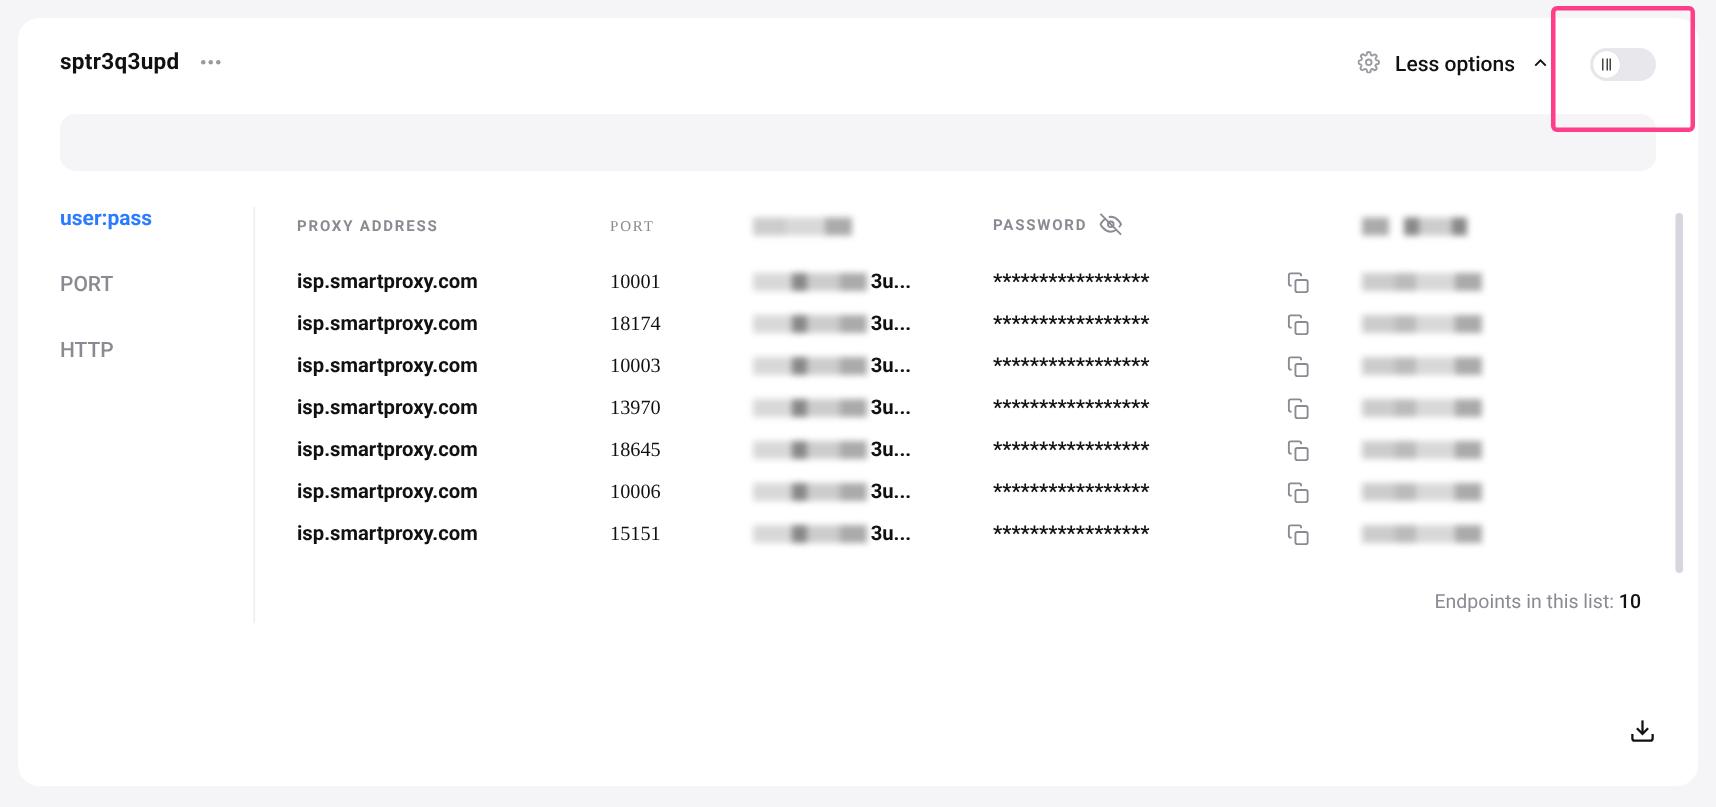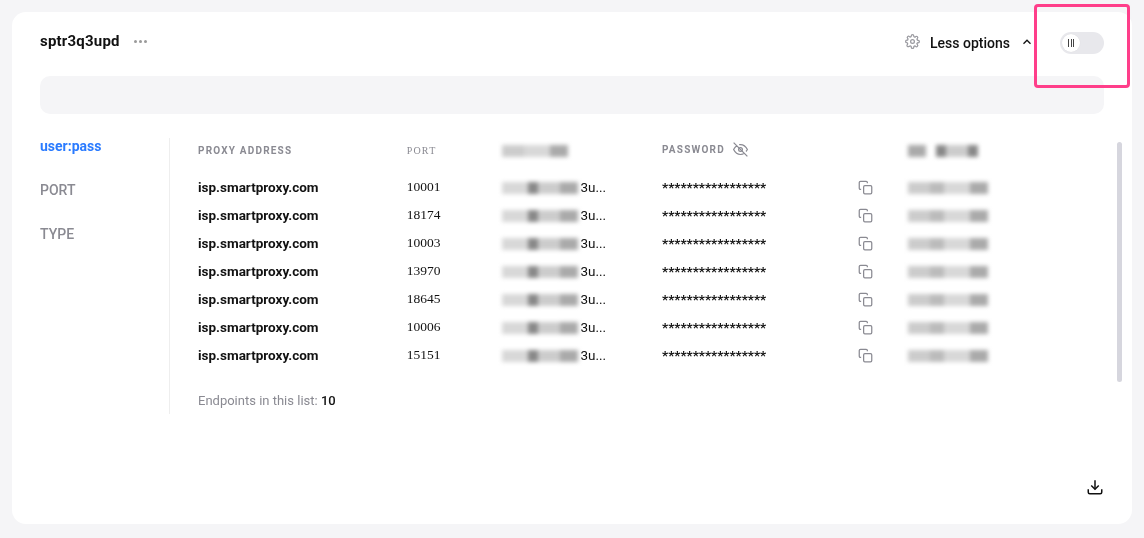--- a/index.html
+++ b/index.html
@@ -106,21 +106,21 @@
   td {
     font-size: 13.5px;
     color:#111;
     padding: 6px 10px 6px 0;
     vertical-align: middle;
     white-space: nowrap;
     margin-left: 28px;
   }
   .col-addr { width: 170px; font-weight: bold; }
   .col-port { width: 78px; font-family: Liberation Serif, serif; }
-  .col-user { width: 130px; }
+  .col-user { width: 130px; font-weight: bold; }
   .col-pass { width: 160px; font-weight: bold; }
   .col-copy { width: 40px; }
   .col-extra { width: 160px; }
 
   .blur-strip {
     display:inline-flex; gap:0;
     filter: blur(2px);
     vertical-align:middle;
   }
   .blur-strip span { height:12px; display:inline-block; }
@@ -128,21 +128,21 @@
   .b2{background:#ccc;width:22px;}
   .b3{background:#888;width:10px;}
   .b4{background:#d8d8d8;width:26px;}
   .b5{background:#bbb;width:14px;}
   .user-suffix { color:#111; font-size:13.5px; margin-left:2px; }
 
   .eye { color:#8a8a92; margin-left:4px; vertical-align:middle; }
   .copy-icon { color:#8a8a92; cursor:pointer; }
   .copy-icon svg { display:block; }
 
-  .footer-row td { padding-top:24px; color:#8a8a92; font-size:13px; }
+  .footer-row td { padding-top:24px; color:#8a8a92; font-size:13px;text-align:right; }
   .footer-row strong { color:#111; font-weight:500; }
 
   .download-icon {
     position:absolute;
     right: 28px;
     bottom: 24px;
     color:#111;
     cursor:pointer;
   }
 </style>
@@ -188,21 +188,21 @@
     </div>
   </div>
 
   <div class="filters">
   </div>
 
   <div class="content">
     <div class="sidebar">
       <div class="side-item active">user:pass</div>
       <div class="side-item">PORT</div>
-      <div class="side-item">TYPE</div>
+      <div class="side-item">HTTP</div>
     </div>
 
     <div class="table-wrap">
       <div class="scrollbar"></div>
       <table>
         <thead>
           <tr>
             <th class="col-addr">PROXY ADDRESS</th>
             <th class="col-port">PORT</th>
             <th class="col-user">

